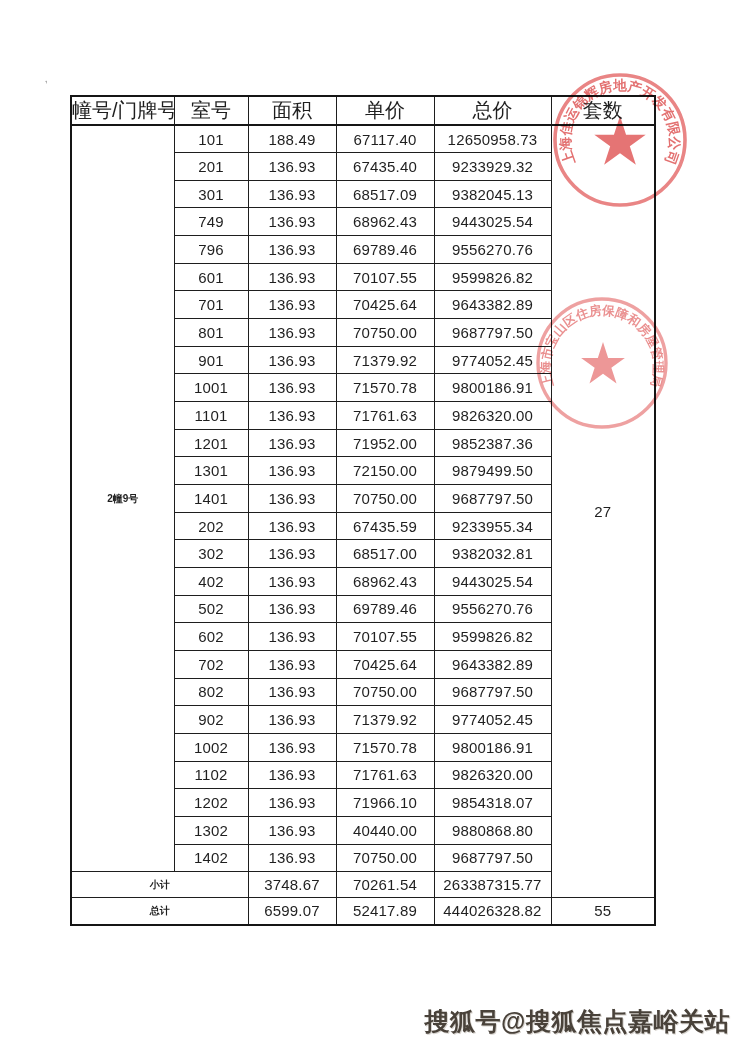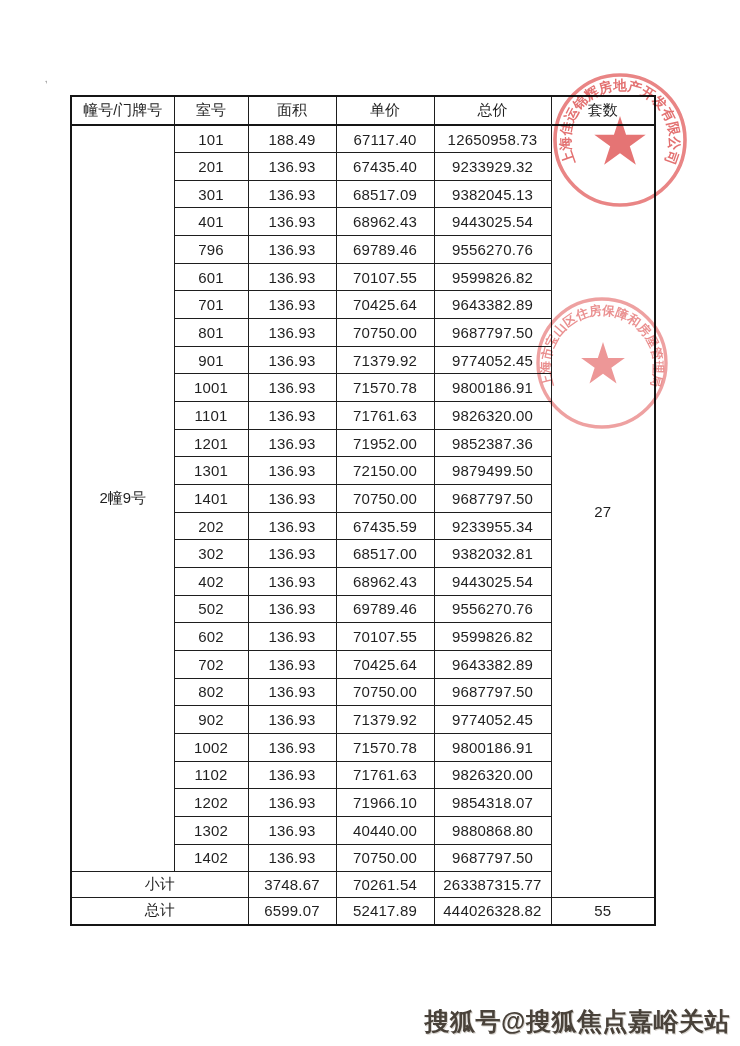--- a/index.html
+++ b/index.html
@@ -12,26 +12,26 @@
   #price-table{
     position:absolute;left:70px;top:95px;width:584px;height:827px;
     border-collapse:collapse;table-layout:fixed;
     font-size:15px;color:#1f1f1f;
   }
   #price-table th,#price-table td{
     border:1px solid #1e1e1e;text-align:center;vertical-align:middle;
     padding:0;overflow:hidden;white-space:nowrap;
   }
   #price-table{border:2px solid #151515;}
-  #price-table thead th{height:27px;font-weight:normal;font-size:15px;border-bottom:2px solid #151515;}
+  #price-table thead th{height:27px;font-weight:normal;font-size:20px;border-bottom:2px solid #151515;}
   #price-table tr.data-row{height:27.66px;}
   #price-table tr.subtotal-row{height:26px;}
   #price-table tr.grandtotal-row{height:27px;}
   #price-table td.num{font-size:15px;letter-spacing:.2px;}
-  #price-table td.cjk{font-size:15px;}
+  #price-table td.cjk{font-size:10px;font-weight:bold;}
   
   .seal{position:absolute;mix-blend-mode:multiply;pointer-events:none;}
   
   #watermark{
     position:absolute;right:10px;top:1005px;
     font-size:25px;font-weight:bold;color:#49423a;letter-spacing:.5px;
     text-shadow:1px 1px 0 #d8d4cf;
   }
   
   #speck{
@@ -80,21 +80,21 @@
           <td class="num">67435.40</td>
           <td class="num">9233929.32</td>
         </tr>
         <tr class="data-row">
           <td class="num">301</td>
           <td class="num">136.93</td>
           <td class="num">68517.09</td>
           <td class="num">9382045.13</td>
         </tr>
         <tr class="data-row">
-          <td class="num">401</td>
+          <td class="num">749</td>
           <td class="num">136.93</td>
           <td class="num">68962.43</td>
           <td class="num">9443025.54</td>
         </tr>
         <tr class="data-row">
           <td class="num">796</td>
           <td class="num">136.93</td>
           <td class="num">69789.46</td>
           <td class="num">9556270.76</td>
         </tr>

